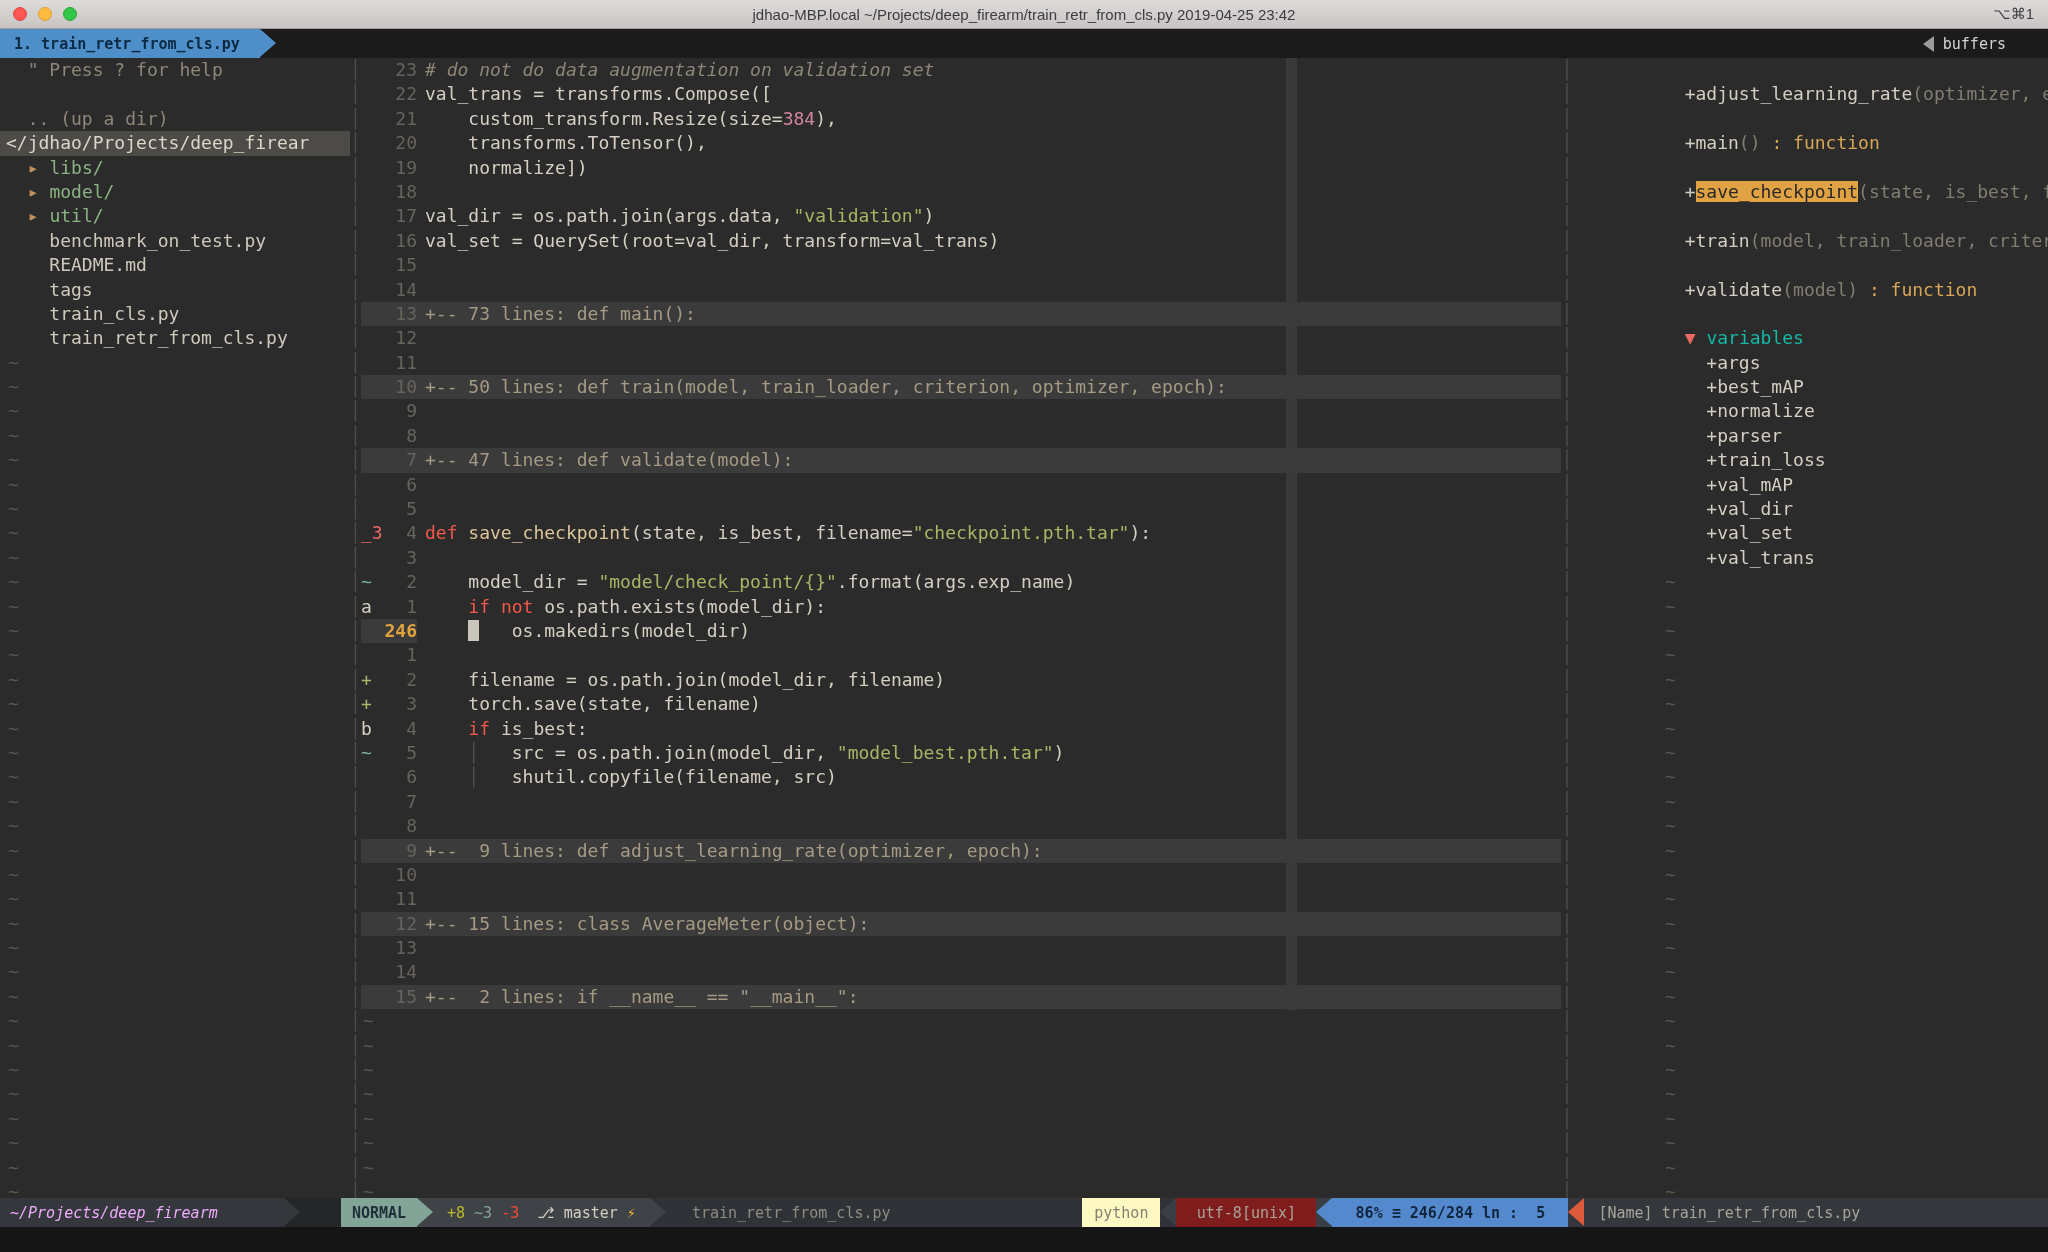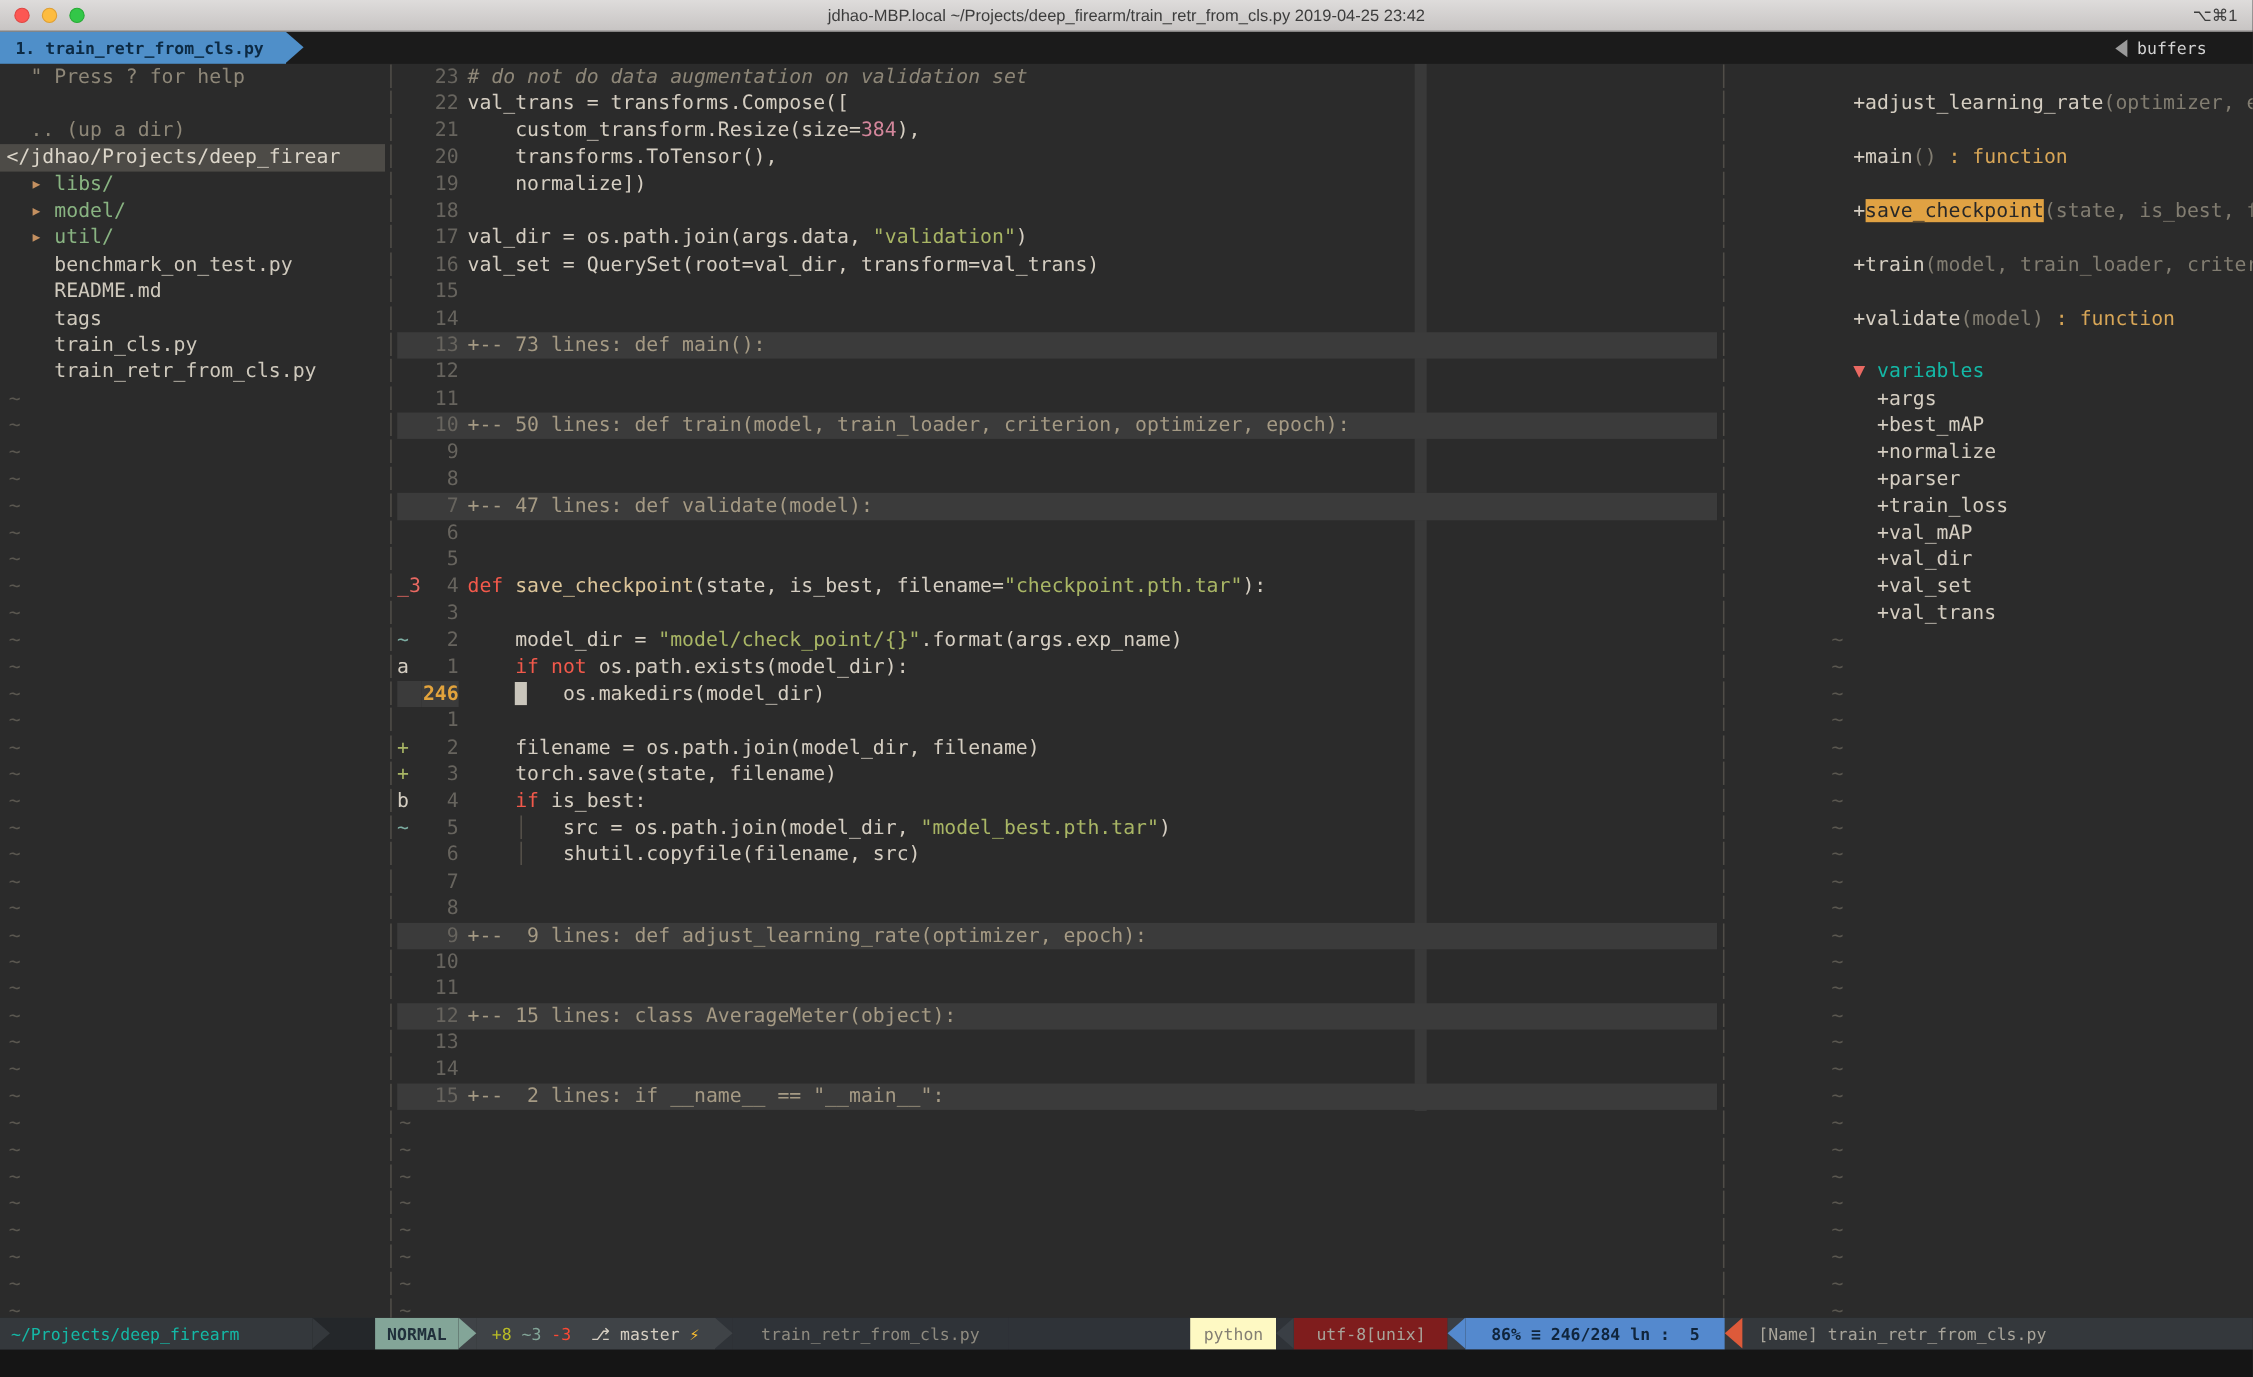--- a/index.html
+++ b/index.html
@@ -368,21 +368,21 @@
         <div class="row"><span class="tilde">~</span></div>
         <div class="row"><span class="tilde">~</span></div>
         <div class="row"><span class="tilde">~</span></div>
         <div class="row"><span class="tilde">~</span></div>
         <div class="row"><span class="tilde">~</span></div>
       </div>
   </div>
 </div>
 
 <div id="statusline">
-    <div class="seg" style="background: rgb(52, 56, 60); color: #14b8a6; width: 284px; padding-left: 10px; padding-right: 10px;">~/Projects/deep_firearm</div>
+    <div class="seg" style="background: rgb(52, 56, 60); color: #f0abfc; width: 284px; padding-left: 10px; padding-right: 10px; font-style: italic;">~/Projects/deep_firearm</div>
     <div class="tri" style="background: rgb(36, 39, 42);">
       <span class="tri-shape shape-right" style="border-left-color: rgb(52, 56, 60);"></span>
     </div>
     <div class="seg" style="background: rgb(36, 39, 42); width: 41px;"></div>
     <div class="seg" style="background: rgb(131, 165, 152); color: rgb(32, 48, 59); width: 76px; justify-content: center; font-weight: bold;">NORMAL</div>
     <div class="tri" style="background: rgb(63, 67, 71);">
       <span class="tri-shape shape-right" style="border-left-color: rgb(131, 165, 152);"></span>
     </div>
     <div class="seg" style="background: rgb(63, 67, 71); padding-left: 14px; padding-right: 14px;"><span class="sl-green">+8 </span><span class="sl-blue">~3 </span><span class="sl-red">-3  </span><span class="sl-fg">⎇ master </span><span class="sl-yellow">⚡</span></div>
     <div class="tri" style="background: rgb(47, 51, 56);">

